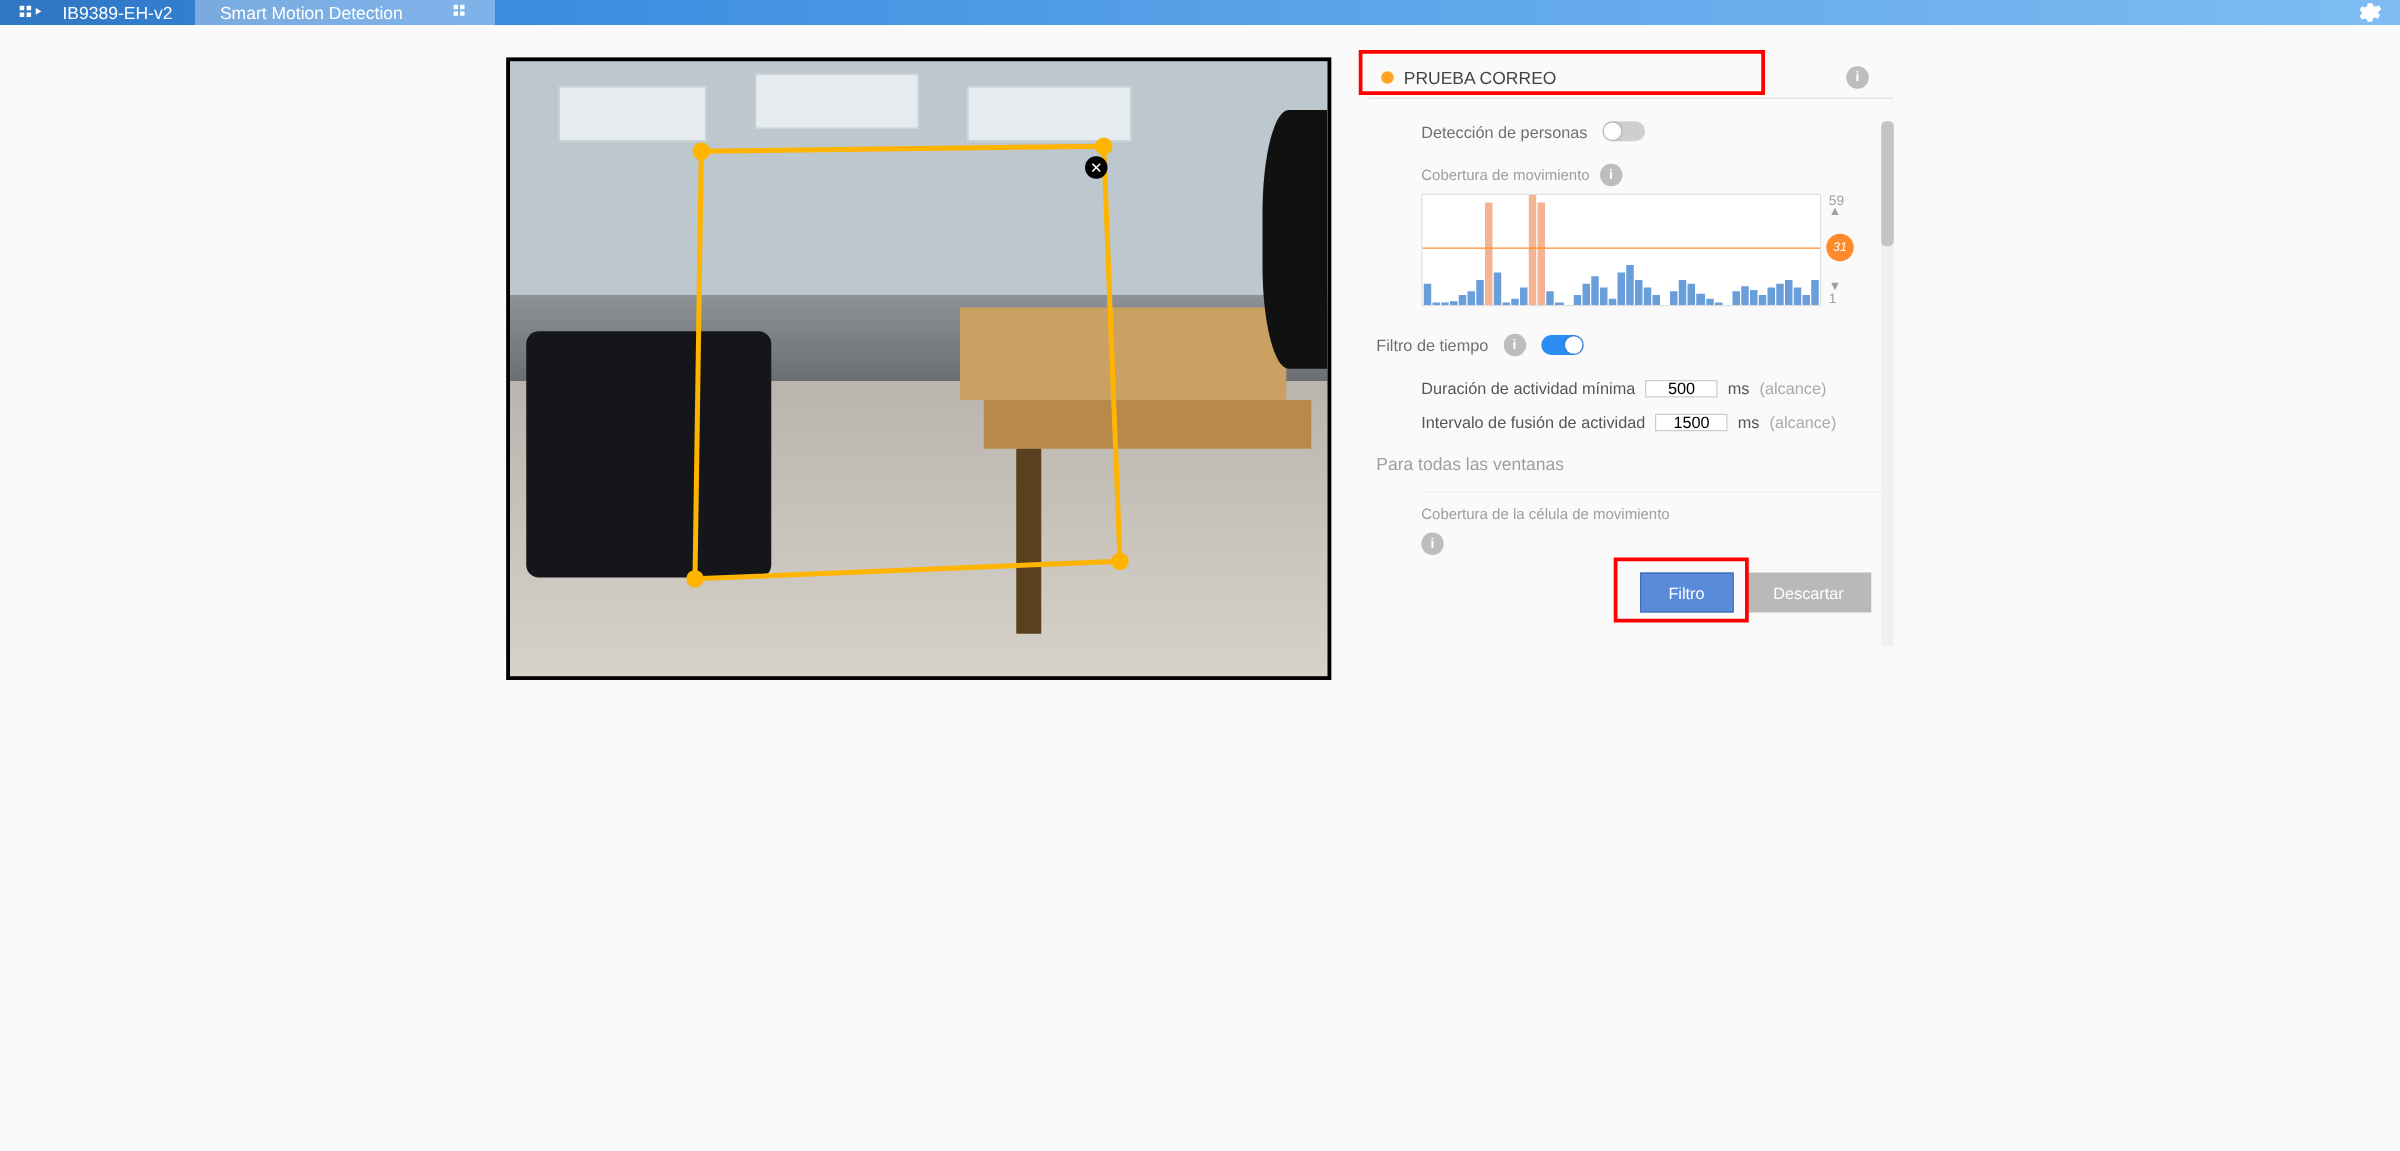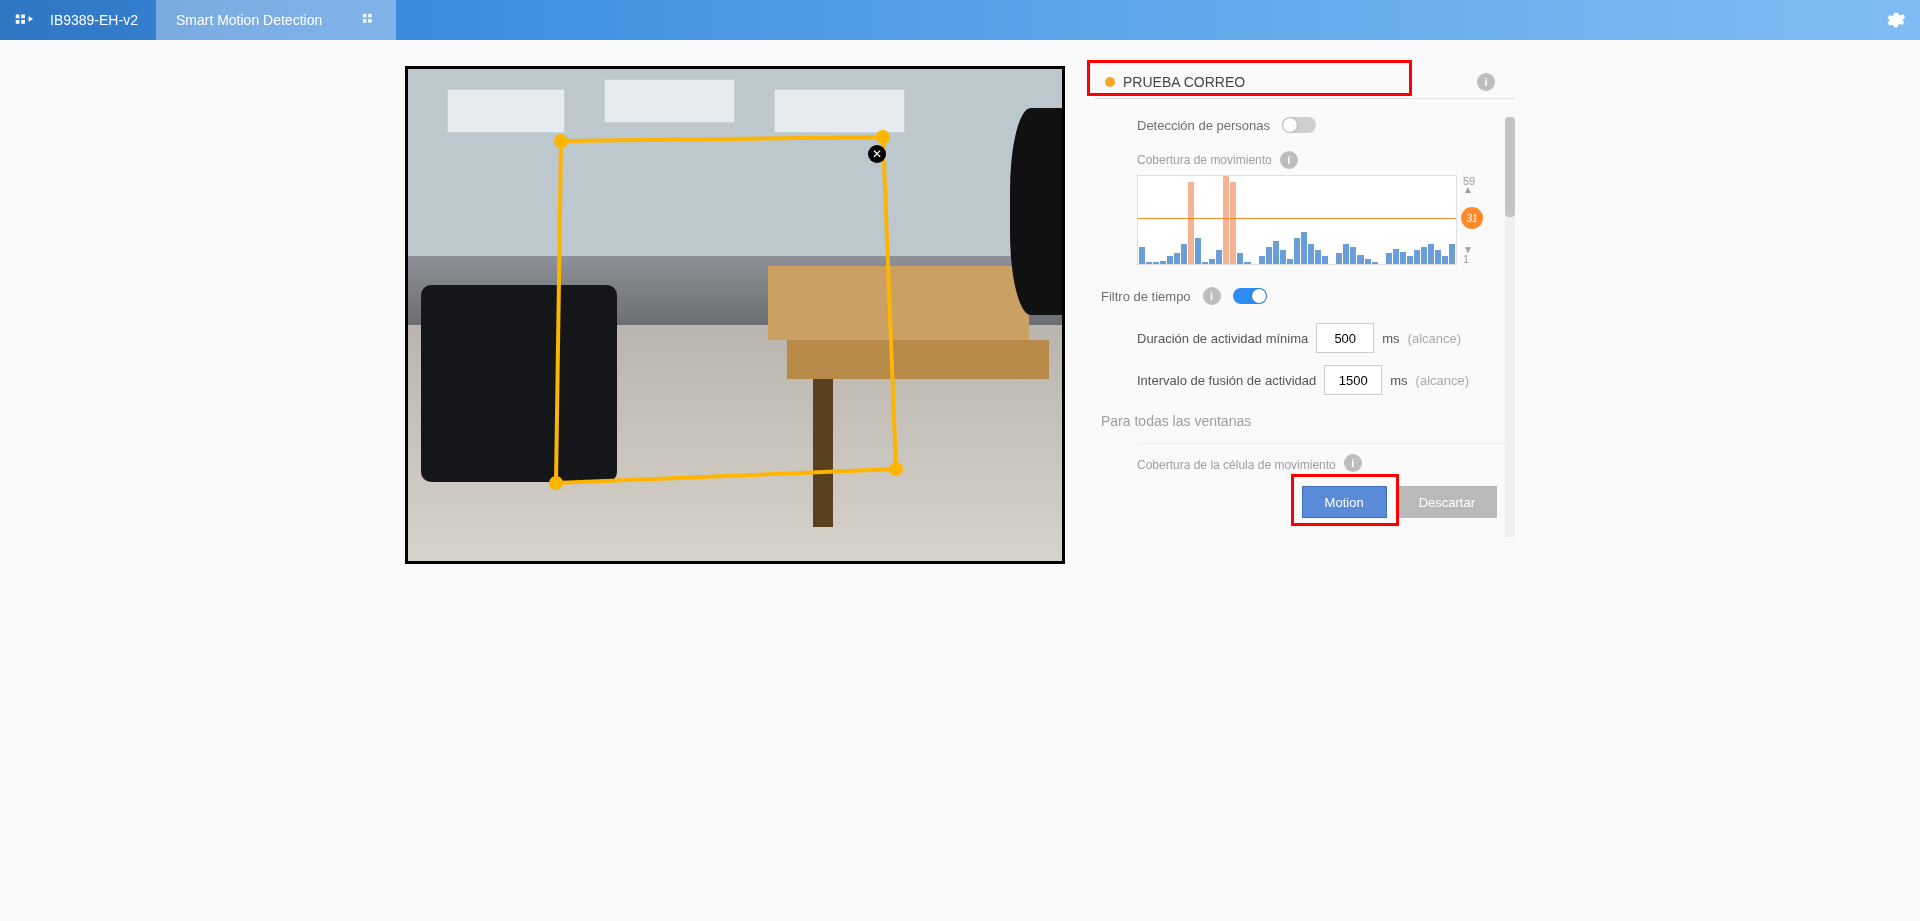--- a/index.html
+++ b/index.html
@@ -1,20 +1,20 @@
 <!DOCTYPE html>
 <html><head>
 <meta charset="utf-8">
 <style>
   *{box-sizing:border-box;margin:0;padding:0;font-family:Arial,Helvetica,sans-serif;}
   body{background:#fafafa;}
 
   
   .topbar{
-    height:40px;
+    height:20px;
     background:linear-gradient(90deg,#2f76c3 0%,#3a8adf 20%,#5fa7ea 60%,#7fbcf3 100%);
     display:flex;align-items:center;color:#fff;font-size:14px;position:relative;text-align:right;
   }
   .logo-cell{width:48px;display:flex;align-items:center;justify-content:center;}
   .logo-cell svg{fill:#fff;}
   .model{padding:0 18px 0 2px;}
   .feature-tab{
     background:rgba(255,255,255,0.35);height:100%;display:flex;align-items:center;
     padding:0 20px;gap:40px;
   }
@@ -88,24 +88,24 @@
   .chart-bars{position:absolute;left:0;right:0;bottom:0;display:flex;align-items:flex-end;height:100%;}
   .bar{flex:1;margin:0 0.5px;background:#6a9edb;}
   .event{background:#f4b392;}
   .threshold-line{position:absolute;left:0;right:0;border-top:1px solid #ff8a2b;}
   .axis{width:28px;display:flex;flex-direction:column;justify-content:space-between;align-items:flex-start;font-size:11px;color:#9e9e9e;position:relative;}
   .thresh-badge{position:absolute;width:22px;height:22px;border-radius:50%;background:#ff8a2b;color:#fff;font-size:10px;display:flex;align-items:center;justify-content:center;left:-2px;font-style:italic;}
   .arrow{color:#9e9e9e;font-size:10px;line-height:6px;}
 
   .section-title{color:#9e9e9e;font-size:14px;margin:18px 0 14px -36px;}
   .inline-field{display:flex;align-items:center;gap:8px;margin-bottom:12px;font-size:13px;color:#555;}
-  .inline-field input{width:58px;height:30px;border:1px solid #ccc;text-align:center;font-size:13px;}
+  .inline-field input{width:58px;height:14px;border:1px solid #ccc;text-align:center;font-size:13px;}
   .hint{color:#aaa;}
 
-  .cover-row{display:flex;align-items:flex-end;gap:8px;color:#9e9e9e;font-size:12px;border-top:1px solid #eee;padding-top:10px;margin-top:4px;}
+  .cover-row{display:flex;align-items:flex-start;gap:8px;color:#9e9e9e;font-size:12px;border-top:1px solid #eee;padding-top:10px;margin-top:4px;flex-direction:column;}
 
   .actions{display:flex;gap:10px;justify-content:flex-end;padding:14px 18px 0 0;position:relative;}
   .btn{height:32px;padding:0 22px;border:none;font-size:13px;cursor:pointer;}
   .btn-primary{background:#5a8bd8;color:#fff;border:1px solid #3f6fb8;}
   .btn-secondary{background:#b9b9b9;color:#fff;}
   .hl-b{left:196px;top:2px;width:108px;height:52px;}
 </style>
 </head>
 <body>
 
@@ -278,17 +278,17 @@
       <div class="section-title">Para todas las ventanas</div>
 
       <div class="cover-row">
         <span>Cobertura de la célula de movimiento</span>
         <span class="info-ico">i</span>
       </div>
     </div>
 
     <div class="actions">
       <div class="hl-box1 hl-b"></div>
-      <button class="btn btn-primary">Motion</button>
+      <button class="btn btn-primary">Filtro</button>
       <button class="btn btn-secondary">Descartar</button>
     </div>
   </div>
 </div>
 
 </body></html>

